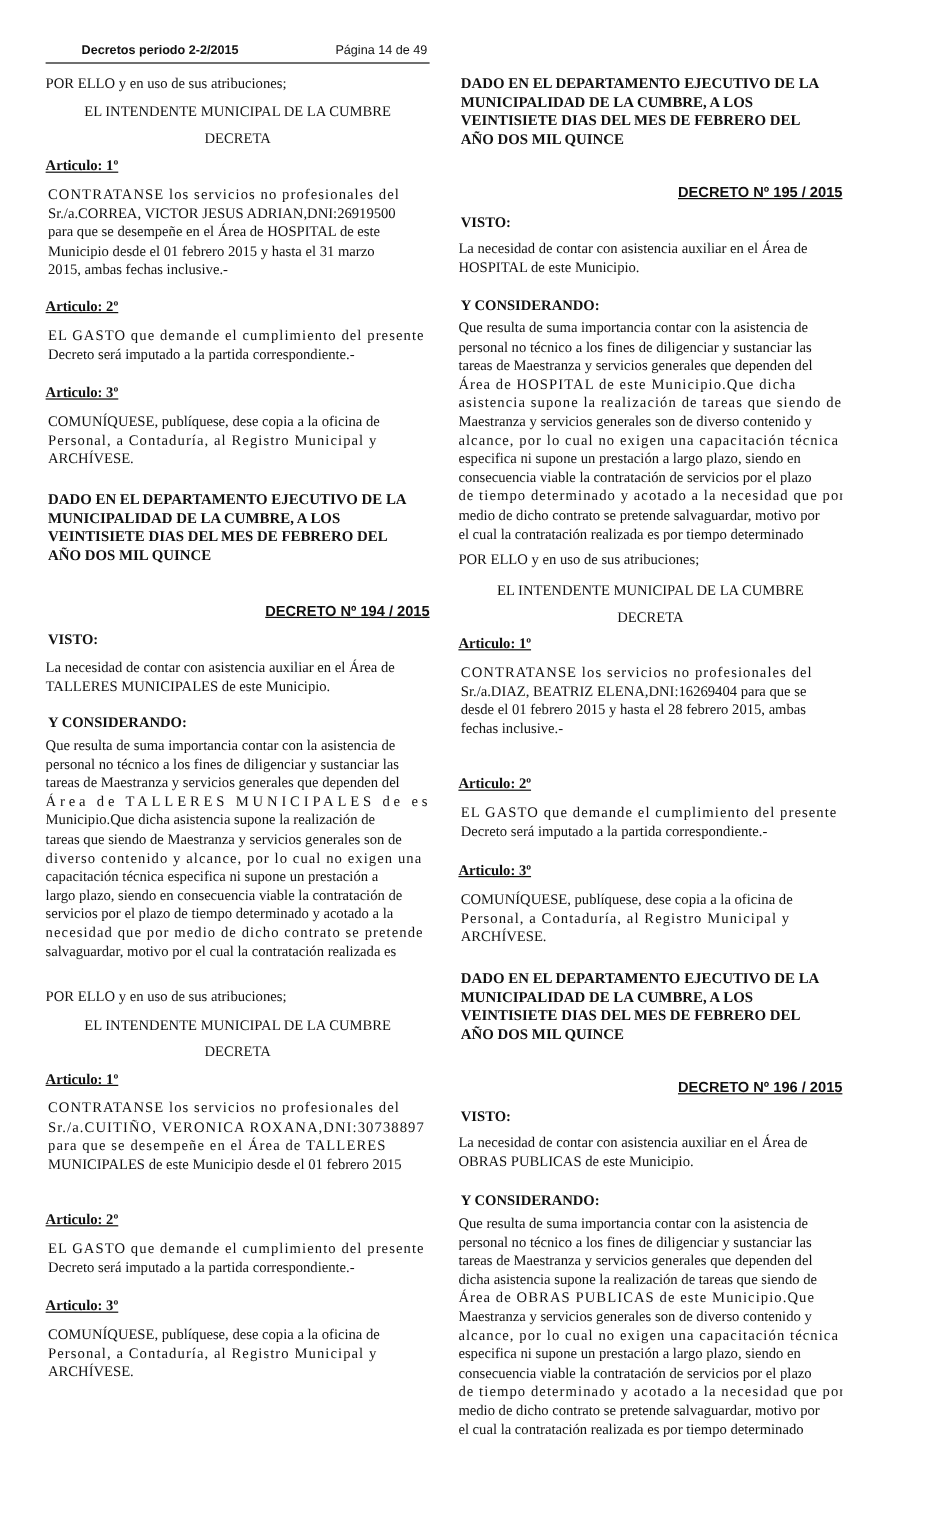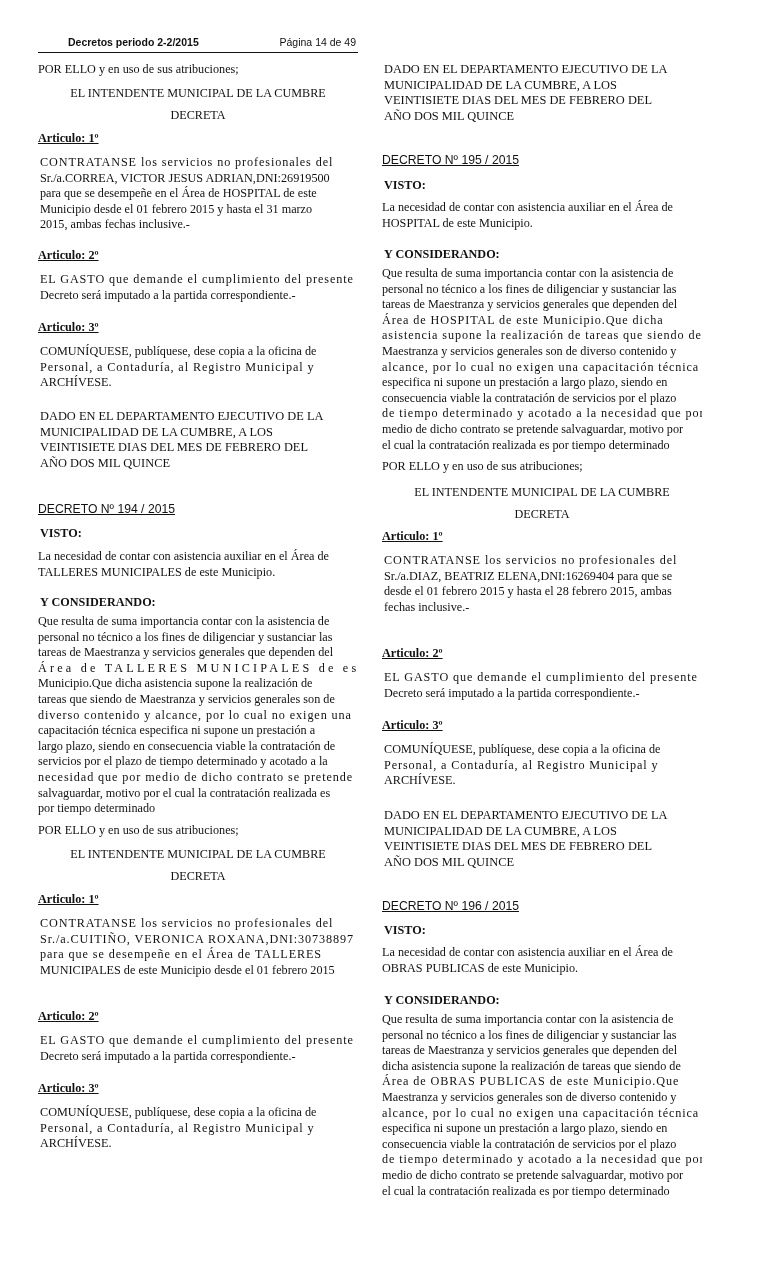--- a/index.html
+++ b/index.html
@@ -8,22 +8,22 @@
   .col-left { left: 38px; }
   .col-right { left: 382px; }
   .page-header { position: absolute; left: 38px; top: 34px; width: 320px; height: 18px; border-bottom: 1.5px solid #111; font-family: "Liberation Sans", sans-serif; font-size: 10.5px; }
   .page-header .left { position: absolute; left: 2px; top: 2px; font-weight: bold; padding-left: 28px; }
   .page-header .right { position: absolute; right: 2px; top: 2px; text-align: right; }
   .blk { position: absolute; left: 0; width: 320px; font-size: 12.2px; line-height: 15.6px; }
   .indent { padding-left: 2px; }
   .center { text-align: center; }
   .art-title { font-weight: bold; text-decoration: underline; font-size: 12.2px; }
   .bold { font-weight: bold; }
-  .dado { font-weight: normal; font-size: 12.4px; line-height: 15.6px; padding-left: 2px; }
-  .decreto-title { font-family: "Liberation Sans", sans-serif; font-weight: normal; text-decoration: underline; font-size: 12.2px; text-align: left; }
+  .dado { font-weight: bold; font-size: 12.4px; line-height: 15.6px; padding-left: 2px; }
+  .decreto-title { font-family: "Liberation Sans", sans-serif; font-weight: bold; text-decoration: underline; font-size: 12.2px; text-align: right; }
   .spaced { letter-spacing: 0.9px; }
   .spaced-wide { letter-spacing: 3.2px; }
   .line { display: block; white-space: nowrap; overflow: hidden; }
 </style>
 </head>
 <body>
 
 <div class="page-header">
   <span class="left">Decretos periodo 2-2/2015</span>
   <span class="right">Página 14 de 49</span>
@@ -77,21 +77,20 @@
     <span class="line">tareas de Maestranza y servicios generales que dependen del</span>
     <span class="line spaced-wide">Área de TALLERES MUNICIPALES de este</span>
     <span class="line">Municipio.Que dicha asistencia supone la realización de</span>
     <span class="line">tareas que siendo de Maestranza y servicios generales son de</span>
     <span class="line spaced">diverso contenido y alcance, por lo cual no exigen una</span>
     <span class="line">capacitación técnica especifica ni supone un prestación a</span>
     <span class="line">largo plazo, siendo en consecuencia viable la contratación de</span>
     <span class="line">servicios por el plazo de tiempo determinado y acotado  a la</span>
     <span class="line spaced">necesidad que por medio de dicho contrato se pretende</span>
     <span class="line">salvaguardar, motivo por el cual la contratación realizada es</span>
-    <span class="line">por tiempo determinado</span>
   </div>
 
   <div class="blk" style="top:823px;">POR ELLO y en uso de sus atribuciones;</div>
   <div class="blk center" style="top:847px;">EL INTENDENTE MUNICIPAL DE LA CUMBRE</div>
   <div class="blk center" style="top:869px;">DECRETA</div>
 
   <div class="blk art-title" style="top:892px;">Articulo: 1º</div>
   <div class="blk indent" style="top:916px;">
     <span class="line spaced">CONTRATANSE los servicios no profesionales del</span>
     <span class="line spaced">Sr./a.CUITIÑO, VERONICA ROXANA,DNI:30738897</span>

